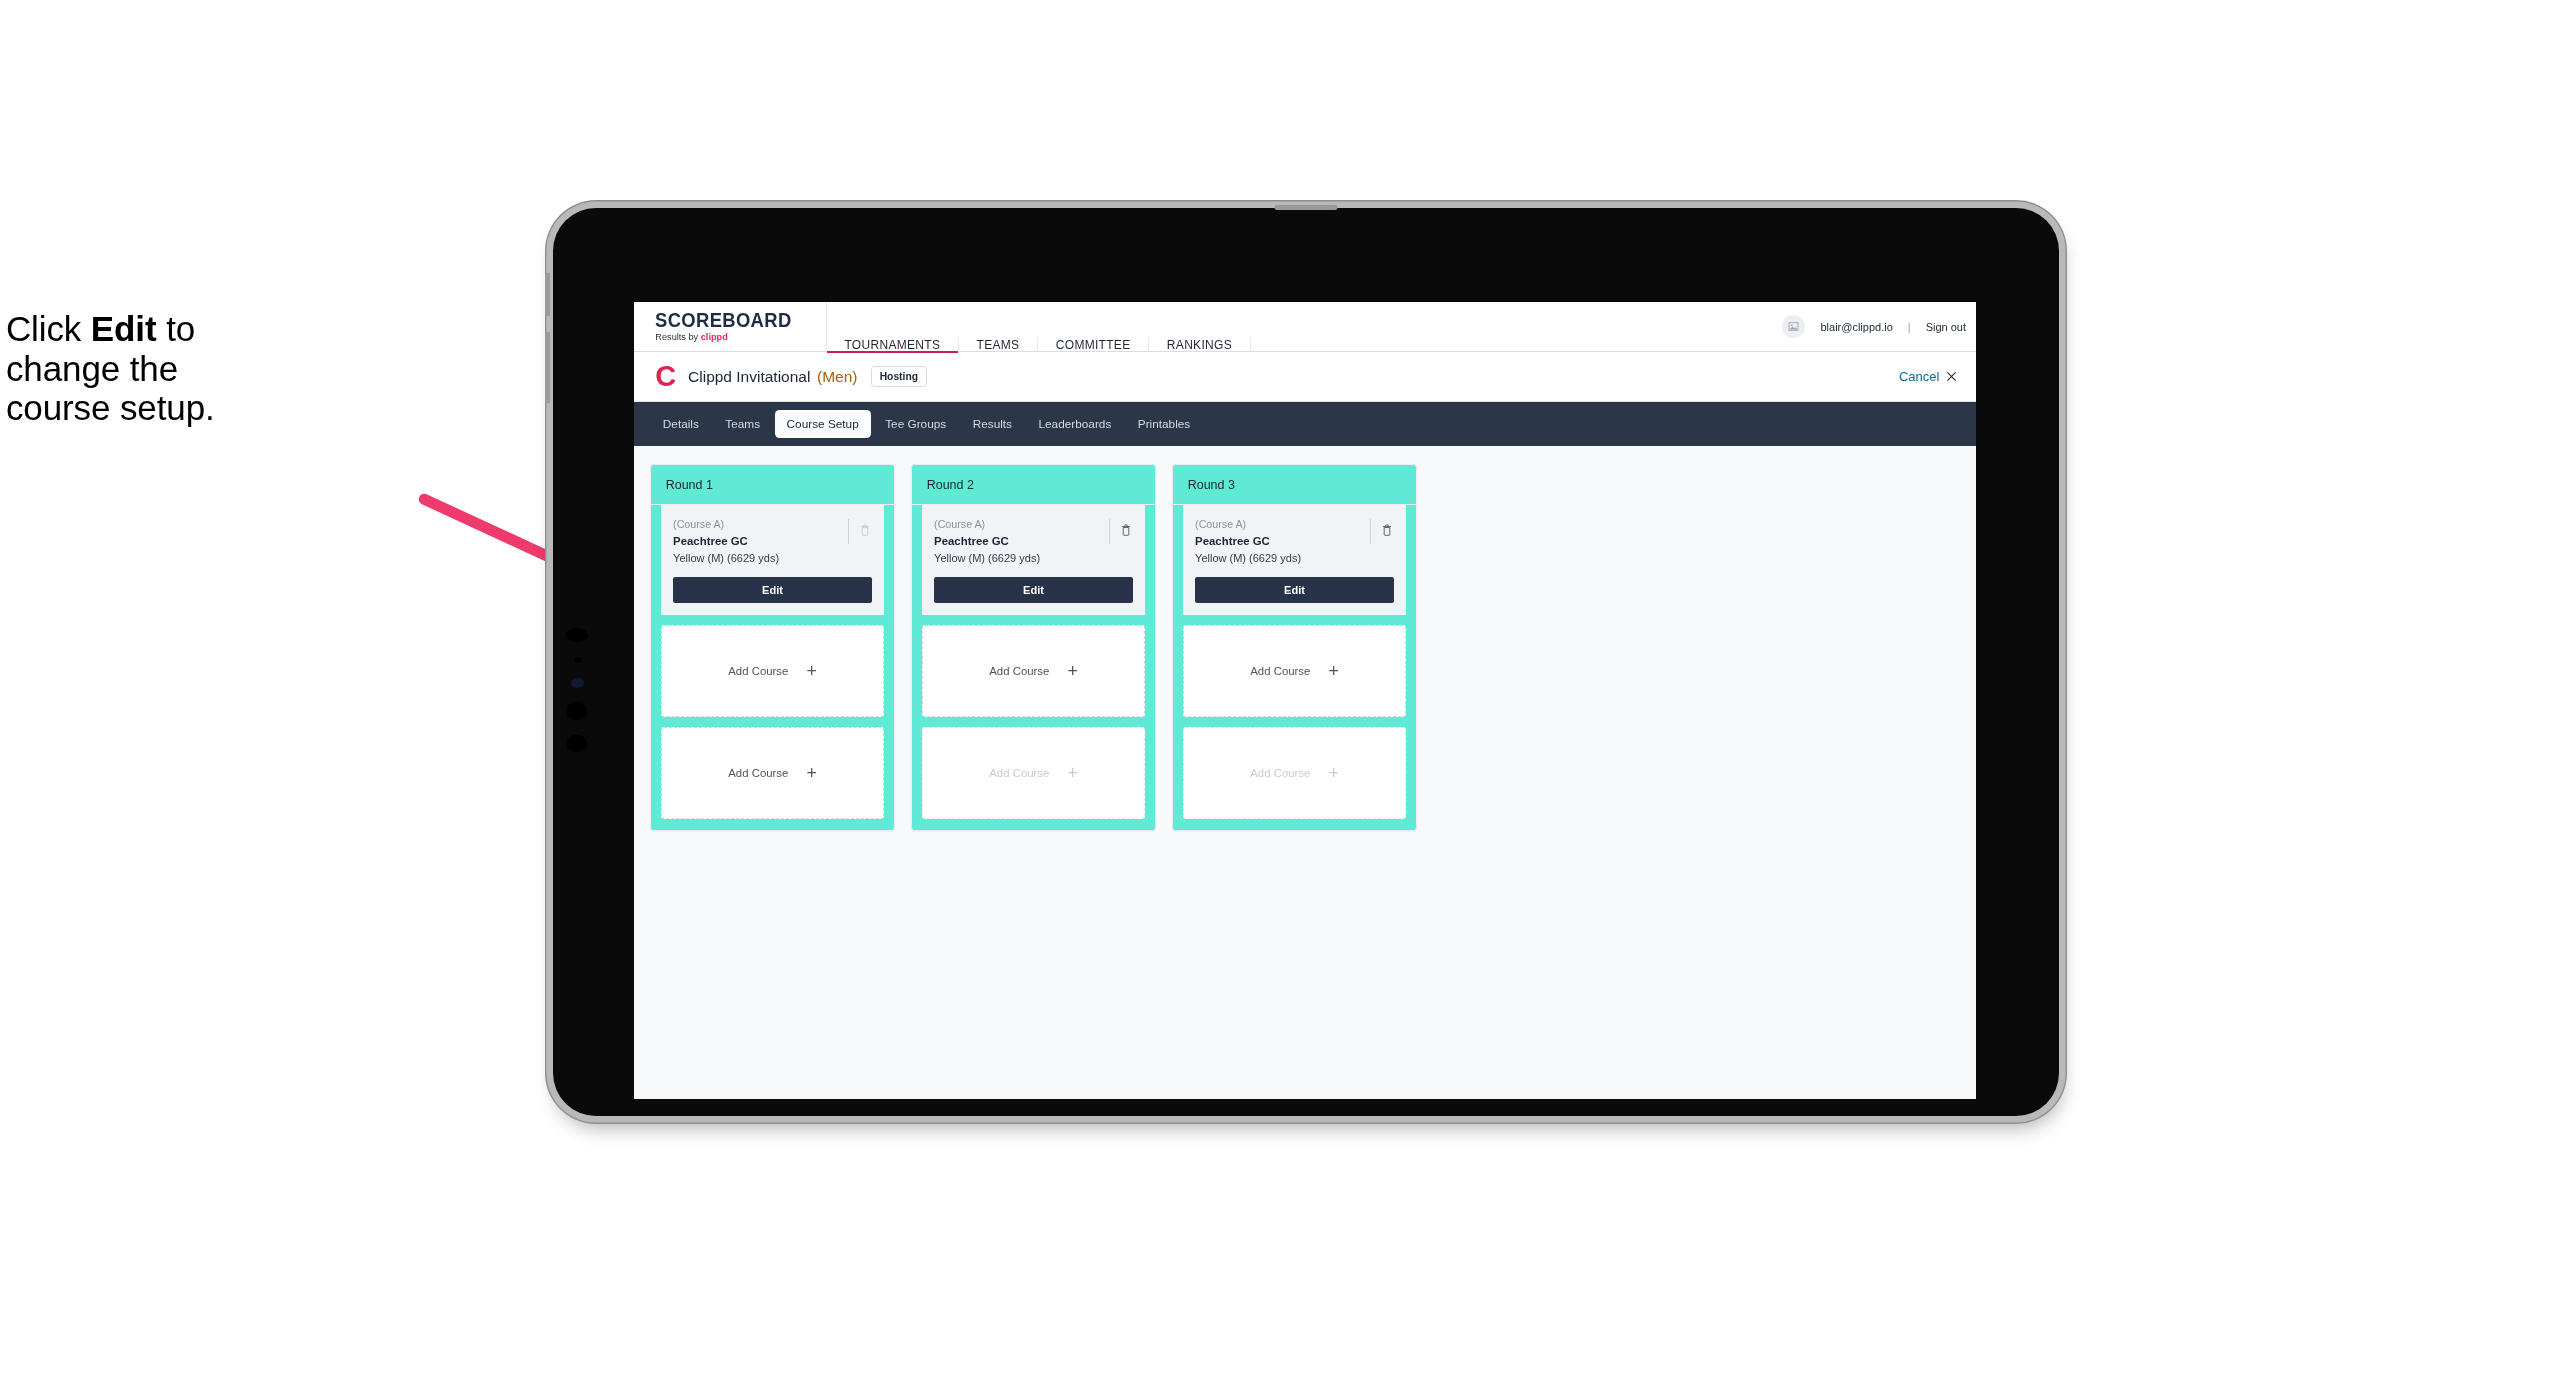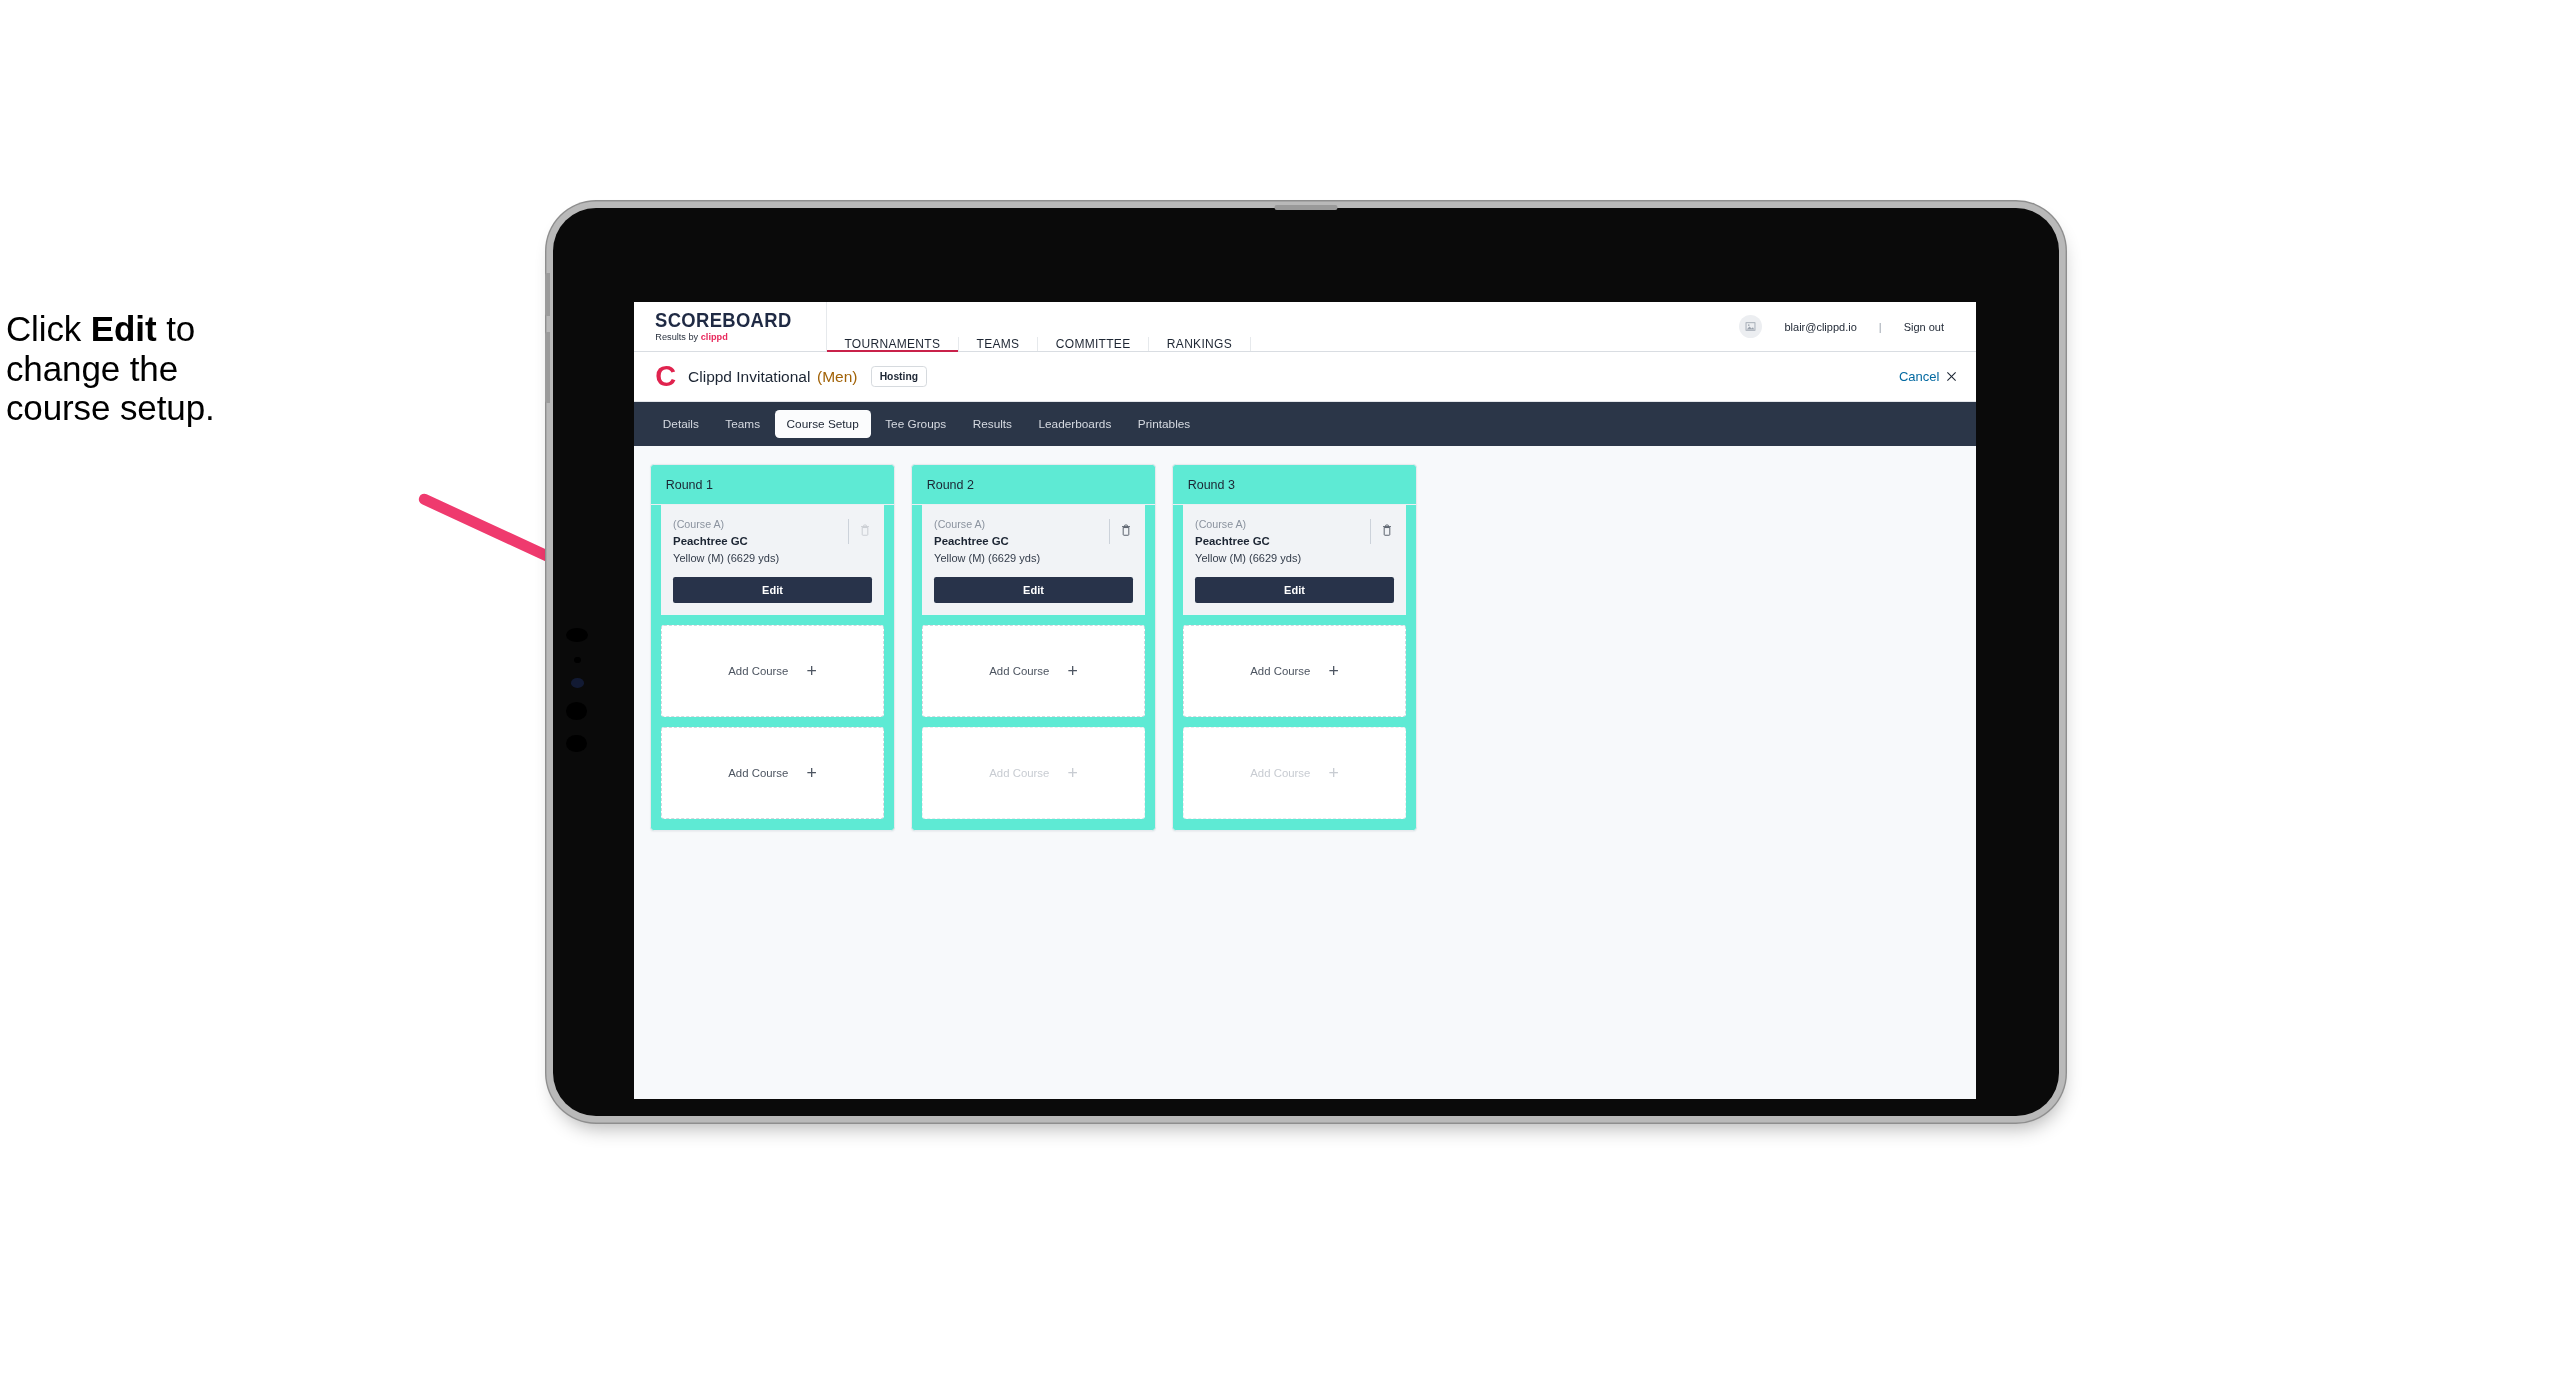--- a/index.html
+++ b/index.html
@@ -76,34 +76,34 @@
   .logo-main {
     font-family: "Liberation Sans Narrow","Liberation Sans", sans-serif;
     font-weight: 700; font-size: 20px; letter-spacing: 0.4px;
     color: #1f2a44; line-height: 1;
     transform: scaleX(0.92); transform-origin: left center;
   }
   .logo-sub {
     font-size: 9.2px; color: #2b3340; margin-top: 2.9px; line-height:1;
   }
   .logo-sub i { font-style: normal; color: #e8285c; font-weight: 700; }
-  .nav-items { display: flex; align-items: flex-end; }
+  .nav-items { display: flex; align-items: flex-start; margin-top: 36px; }
   .nav-item {
     display: flex; align-items: center; padding: 0 17.7px;
     font-size: 12px; color: #1e2633; letter-spacing: 0.3px;
     border-right: 0.7px solid #e6e9ec;
     cursor: pointer; position: relative;
   }
   .nav-item.active::after {
     content:""; position:absolute; left:0; right:0; bottom:-0.7px;
     height: 2.2px; background: #c9214a;
   }
   .topnav-right {
     margin-left: auto; display:flex; align-items:center;
-    padding-right: 32px; gap: 22px; justify-content: center;
+    padding-right: 10px; gap: 15px; justify-content: center;
   }
   .avatar {
     width: 23px; height: 23px; border-radius: 50%;
     background: #eceef1; display:flex; align-items:center; justify-content:center;
   }
   .user-email { font-size: 11px; color:#1e2633; }
   .sep { color:#9aa2ad; font-size: 11px; }
   .signout { font-size: 11px; color:#1e2633; cursor:pointer; }
 
   

